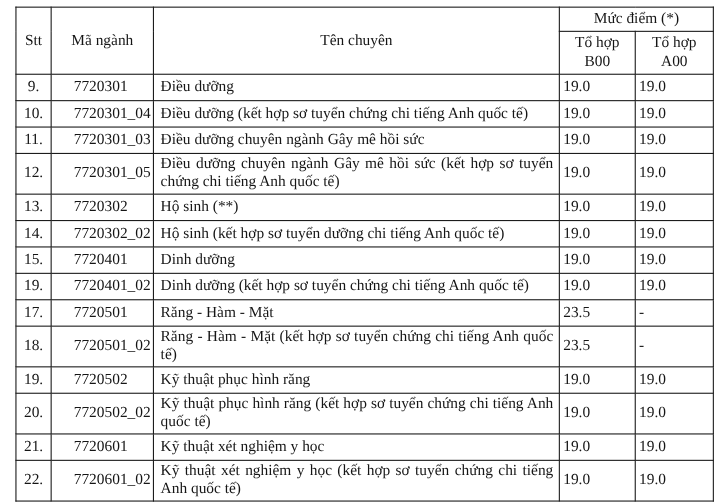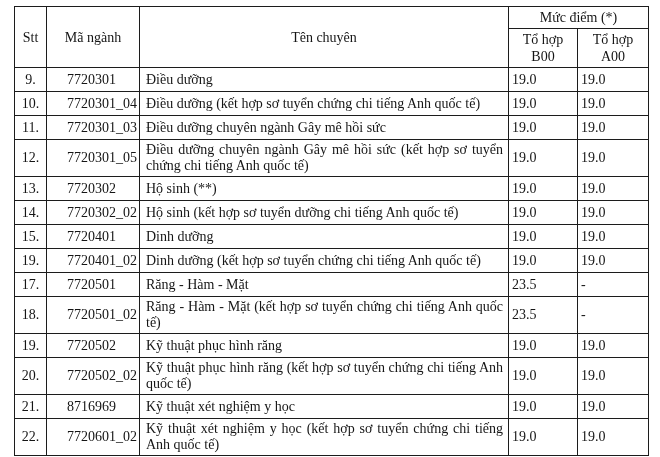--- a/index.html
+++ b/index.html
@@ -186,21 +186,21 @@
       </tr>
       <tr>
         <td class="stt-cell">20.</td>
         <td class="code-cell">7720502_02</td>
         <td class="name-cell">Kỹ thuật phục hình răng (kết hợp sơ tuyển chứng chi tiếng Anh quốc tế)</td>
         <td class="score-cell">19.0</td>
         <td class="score-cell">19.0</td>
       </tr>
       <tr>
         <td class="stt-cell">21.</td>
-        <td class="code-cell">8716969</td>
+        <td class="code-cell">7720601</td>
         <td class="name-cell">Kỹ thuật xét nghiệm y học</td>
         <td class="score-cell">19.0</td>
         <td class="score-cell">19.0</td>
       </tr>
       <tr>
         <td class="stt-cell">22.</td>
         <td class="code-cell">7720601_02</td>
         <td class="name-cell">Kỹ thuật xét nghiệm y học (kết hợp sơ tuyển chứng chi tiếng Anh quốc tế)</td>
         <td class="score-cell">19.0</td>
         <td class="score-cell">19.0</td>

